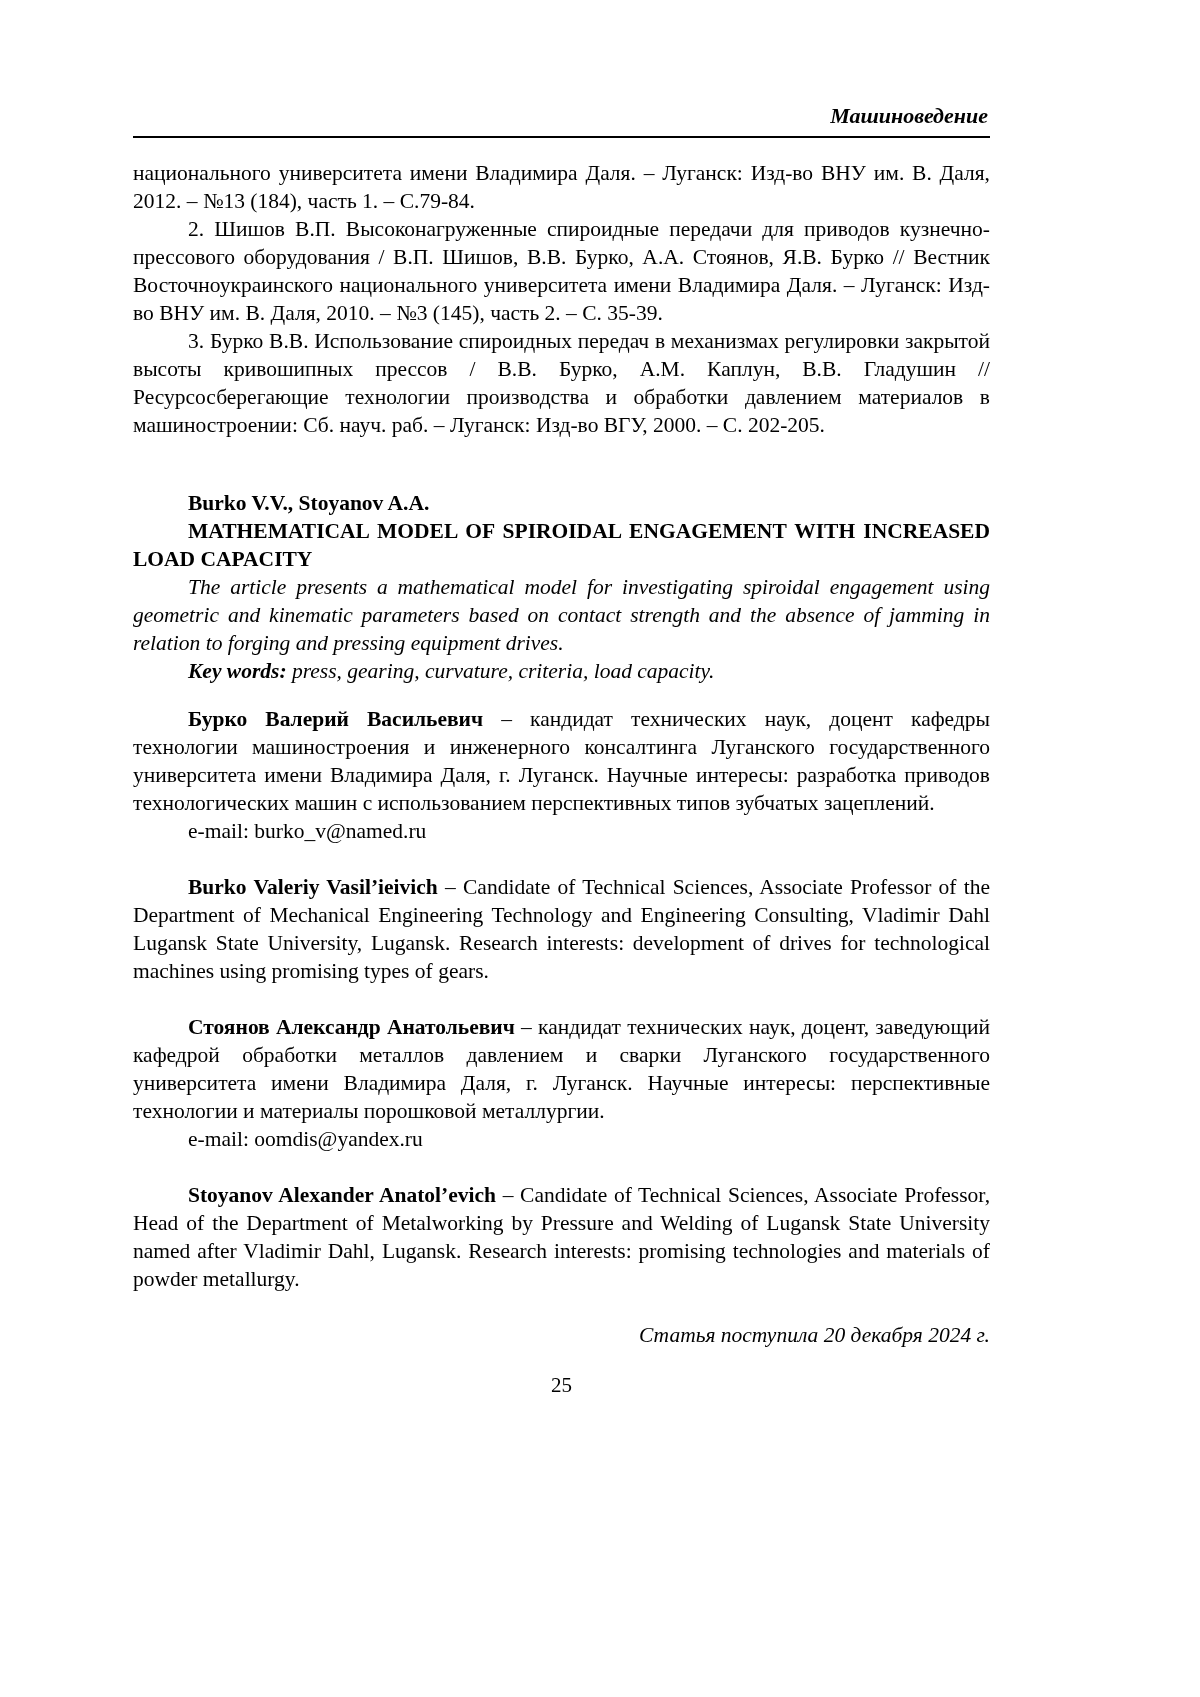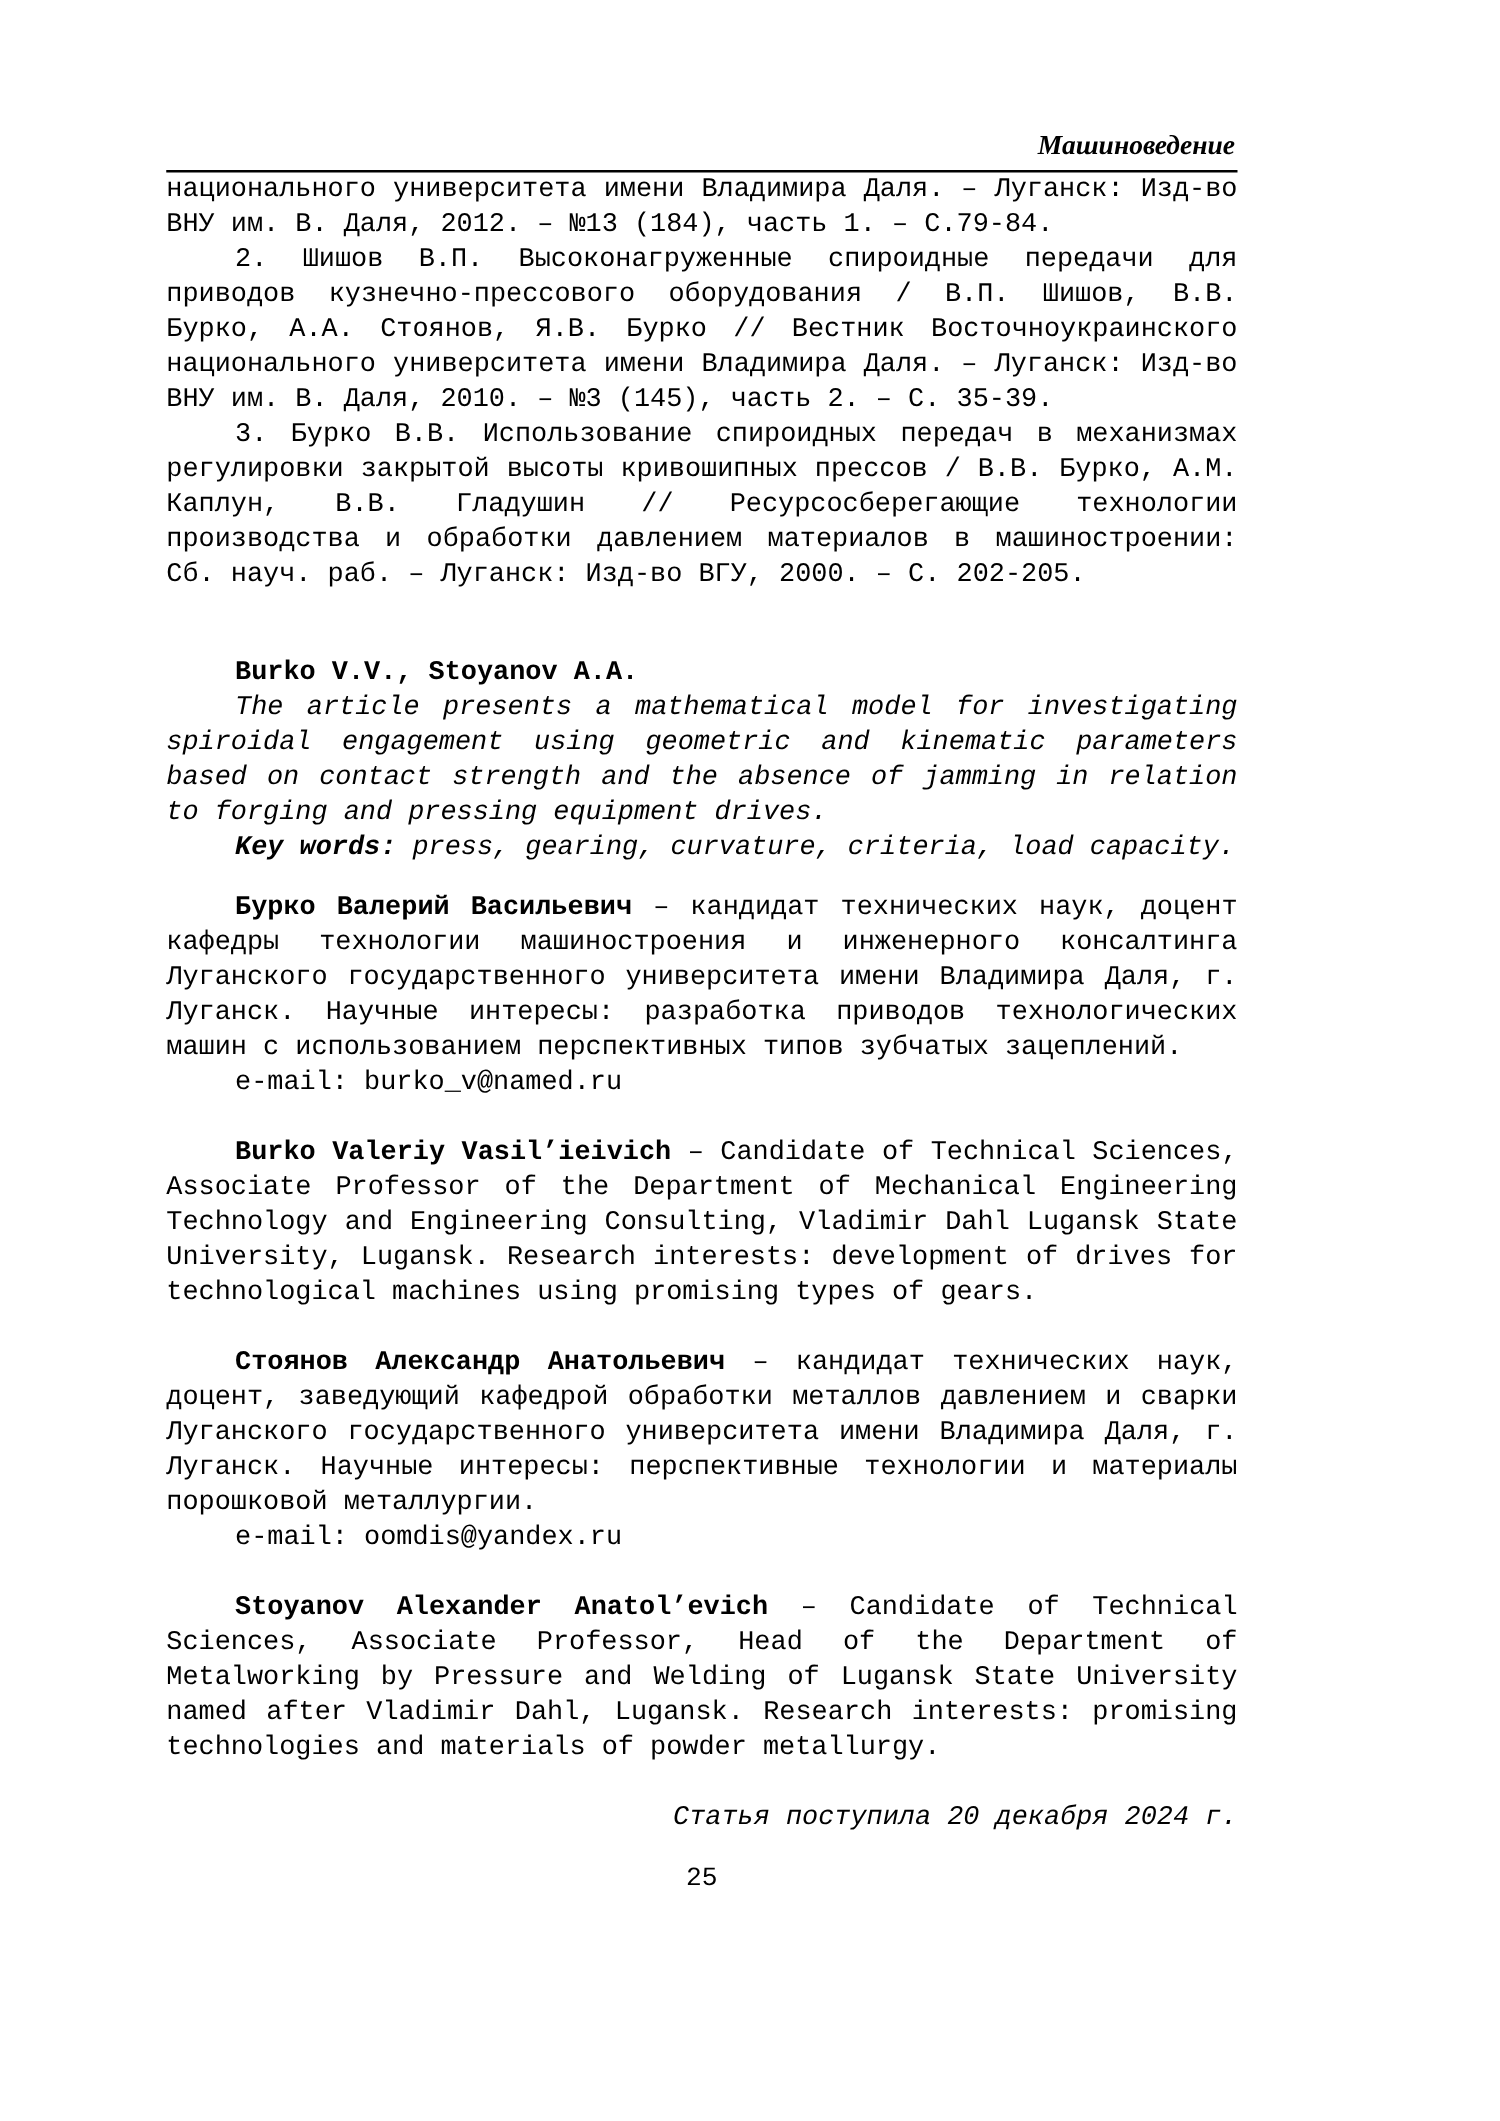--- a/index.html
+++ b/index.html
@@ -23,24 +23,24 @@
     font-weight: bold;
     font-style: italic;
     line-height: 26px;
     padding-right: 2px;
   }
   .header-rule {
     border-bottom: 2.5px solid #000;
     margin-top: 7px;
   }
   .content {
+    margin-top: 21px;
     font-size: 21.5px;
     line-height: 28px;
     text-align: justify;
-    font-family: Liberation Mono, monospace;
   }
   p.para { text-align: justify; }
   .indent { text-indent: 55px; }
   .bold { font-weight: bold; }
   .italic { font-style: italic; }
   .bold-italic { font-weight: bold; font-style: italic; }
   .gap-section { margin-top: 50px; }
   .gap-para { margin-top: 20px; }
   .gap-block { margin-top: 28px; }
   .received {
@@ -64,20 +64,21 @@
   </div>
   <div class="header-rule"></div>
 
   <div class="content">
 
     <p class="para">национального университета имени Владимира Даля. – Луганск: Изд-во ВНУ им. В. Даля, 2012. – №13 (184), часть 1. – С.79-84.</p>
     <p class="para indent">2. Шишов В.П. Высоконагруженные спироидные передачи для приводов кузнечно-прессового оборудования / В.П. Шишов, В.В. Бурко, А.А. Стоянов, Я.В. Бурко // Вестник Восточноукраинского национального университета имени Владимира Даля. – Луганск: Изд-во ВНУ им. В. Даля, 2010. – №3 (145), часть 2. – С. 35-39.</p>
     <p class="para indent">3. Бурко В.В. Использование спироидных передач в механизмах регулировки закрытой высоты кривошипных прессов / В.В. Бурко, А.М. Каплун, В.В. Гладушин // Ресурсосберегающие технологии производства и обработки давлением материалов в машиностроении: Сб. науч. раб. – Луганск: Изд-во ВГУ, 2000. – С. 202-205.</p>
 
     <p class="para indent bold gap-section">Burko V.V., Stoyanov A.A.</p>
+    <p class="para indent bold">MATHEMATICAL MODEL OF SPIROIDAL ENGAGEMENT WITH INCREASED LOAD CAPACITY</p>
     <p class="para indent italic">The article presents a mathematical model for investigating spiroidal engagement using geometric and kinematic parameters based on contact strength and the absence of jamming in relation to forging and pressing equipment drives.</p>
     <p class="para indent"><span class="bold-italic">Key words:</span> <span class="italic">press, gearing, curvature, criteria, load capacity.</span></p>
 
     <p class="para indent gap-para"><span class="bold">Бурко Валерий Васильевич</span> <span>– кандидат технических наук, доцент кафедры технологии машиностроения и инженерного консалтинга Луганского государственного университета имени Владимира Даля, г. Луганск. Научные интересы: разработка приводов технологических машин с использованием перспективных типов зубчатых зацеплений.</span></p>
     <p class="para indent">e-mail: burko_v@named.ru</p>
 
     <p class="para indent gap-block"><span class="bold">Burko Valeriy Vasil’ieivich</span> <span>– Candidate of Technical Sciences, Associate Professor of the Department of Mechanical Engineering Technology and Engineering Consulting, Vladimir Dahl Lugansk State University, Lugansk. Research interests: development of drives for technological machines using promising types of gears.</span></p>
 
     <p class="para indent gap-block"><span class="bold">Стоянов Александр Анатольевич</span> <span>– кандидат технических наук, доцент, заведующий кафедрой обработки металлов давлением и сварки Луганского государственного университета имени Владимира Даля, г. Луганск. Научные интересы: перспективные технологии и материалы порошковой металлургии.</span></p>
     <p class="para indent">e-mail: oomdis@yandex.ru</p>

